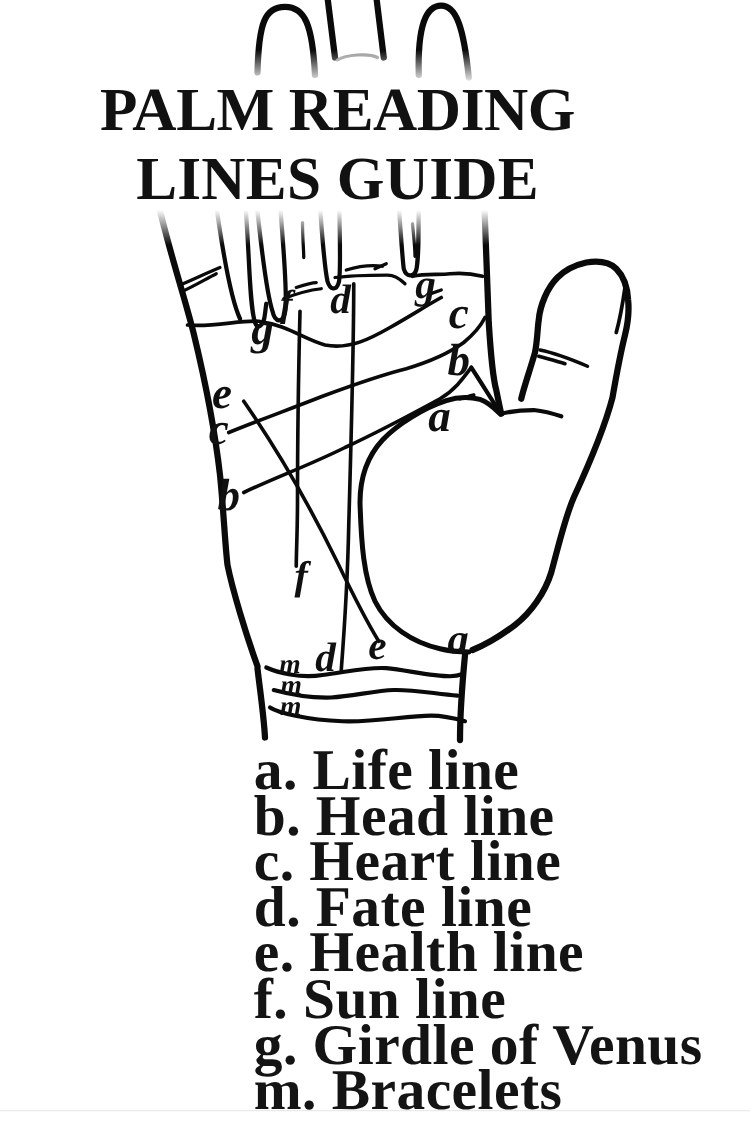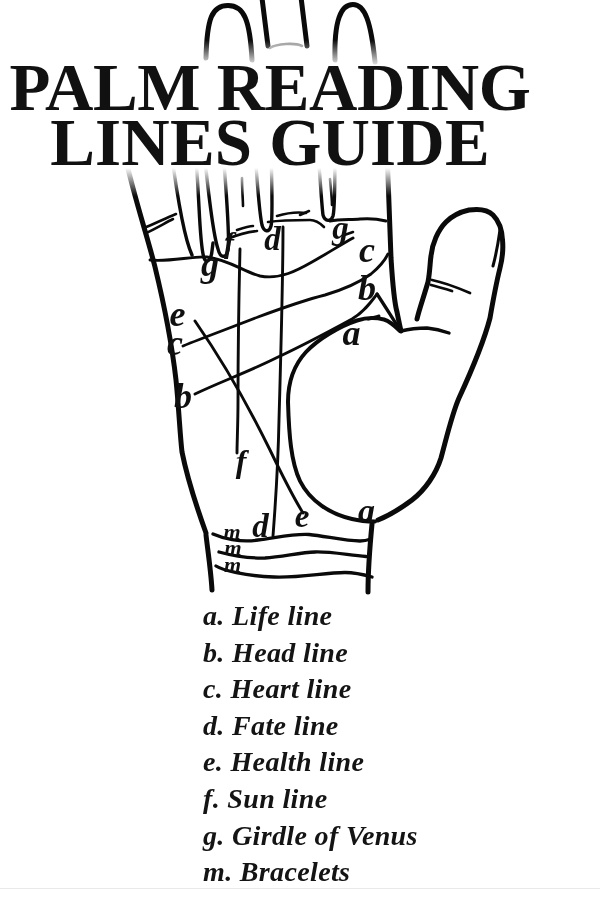--- a/index.html
+++ b/index.html
@@ -1,22 +1,22 @@
 <!DOCTYPE html>
 <html><head>
 <meta charset="utf-8">
 <style>
   html,body{margin:0;padding:0;background:#fff;}
   #page{position:relative;width:600px;height:900px;overflow:hidden;background:#fff;
         font-family:"Liberation Serif", serif;}
   #title{position:absolute;left:0;top:60px;width:540px;text-align:center;
-         font-weight:bold;font-size:67px;line-height:55px;color:#111;
+         font-weight:bold;font-size:49px;line-height:55px;color:#111;
          letter-spacing:0.2px;}
-  #legend{position:absolute;left:203px;top:598px;font-weight:bold;font-style:italic;
-          font-size:28px;line-height:36.6px;color:#141414;white-space:pre;letter-spacing:0.35px;}
+  #legend{position:absolute;left:203px;top:598px;font-weight:bold;
+          font-size:46px;line-height:36.6px;color:#141414;white-space:pre;letter-spacing:0.35px;}
   #botline{position:absolute;left:0;top:888px;width:600px;height:1px;background:#e9e9e9;}
 </style>
 </head>
 <body>
 <div id="page">
 <svg width="600" height="900" viewBox="0 0 600 900" style="position:absolute;left:0;top:0" fill="none" stroke="#0a0a0a" stroke-linecap="round" stroke-linejoin="round">
   <defs>
     <linearGradient id="fade" x1="0" y1="40" x2="0" y2="196" gradientUnits="userSpaceOnUse">
       <stop offset="0" stop-color="#fff" stop-opacity="0"></stop>
       <stop offset="0.18" stop-color="#fff" stop-opacity="1"></stop>

